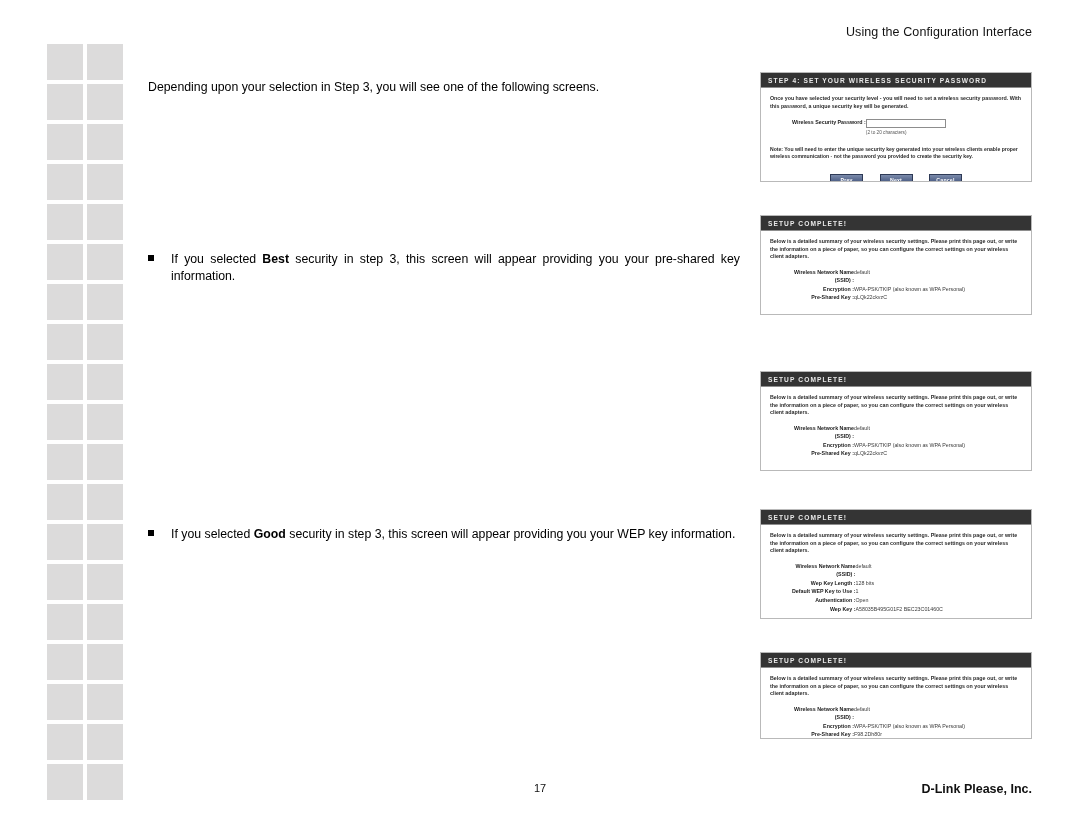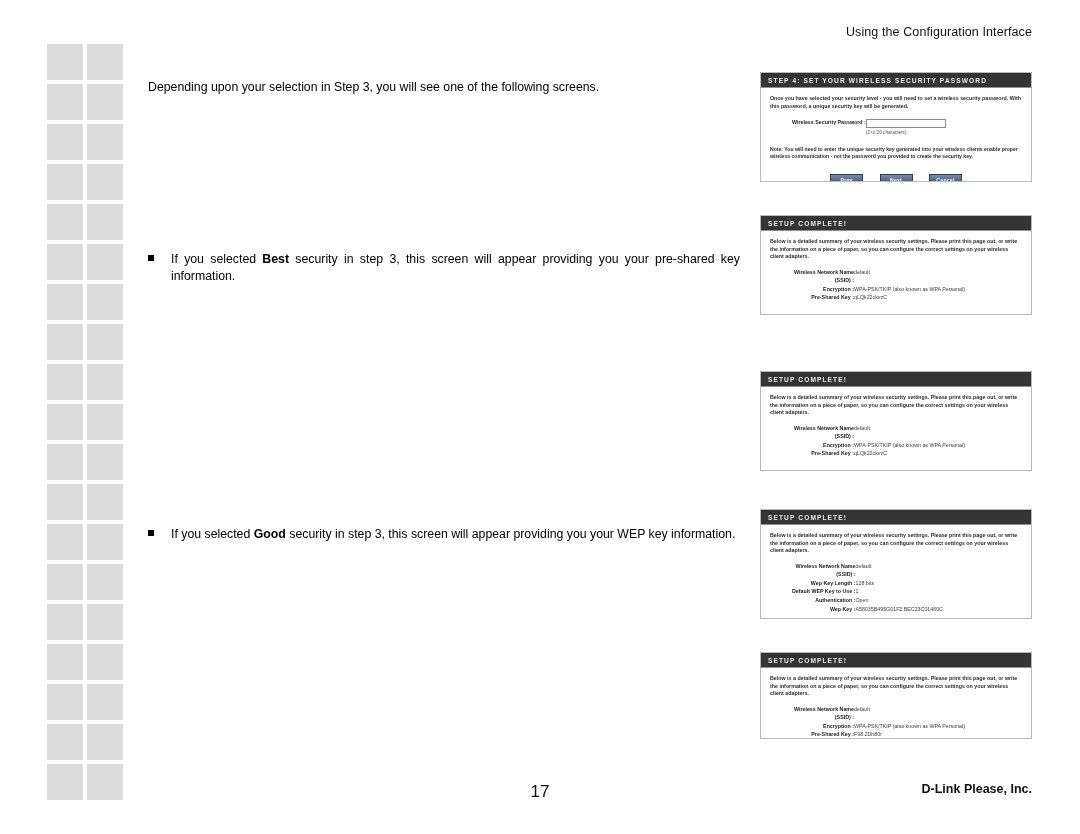--- a/index.html
+++ b/index.html
@@ -132,21 +132,21 @@
   
   #panel-step4        { left:760px; top:72px;  width:272px; height:110px; }
   #panel-best         { left:760px; top:215px; width:272px; height:100px; }
   #panel-better       { left:760px; top:371px; width:272px; height:100px; }
   #panel-good         { left:760px; top:509px; width:272px; height:110px; }
   #panel-none         { left:760px; top:652px; width:272px; height:87px;  }
 
   
   .footer-page {
     position:absolute; left:0; right:0; top:782px;
-    text-align:center; font-size:17px; color:#111;
+    text-align:center; font-size:11px; color:#111;
   }
   .footer-brand {
     position:absolute; right:48px; top:782px;
     font-size:12.5px; font-weight:bold; color:#111;
     white-space:nowrap;
   }
 </style>
 </head>
 <body>
 

